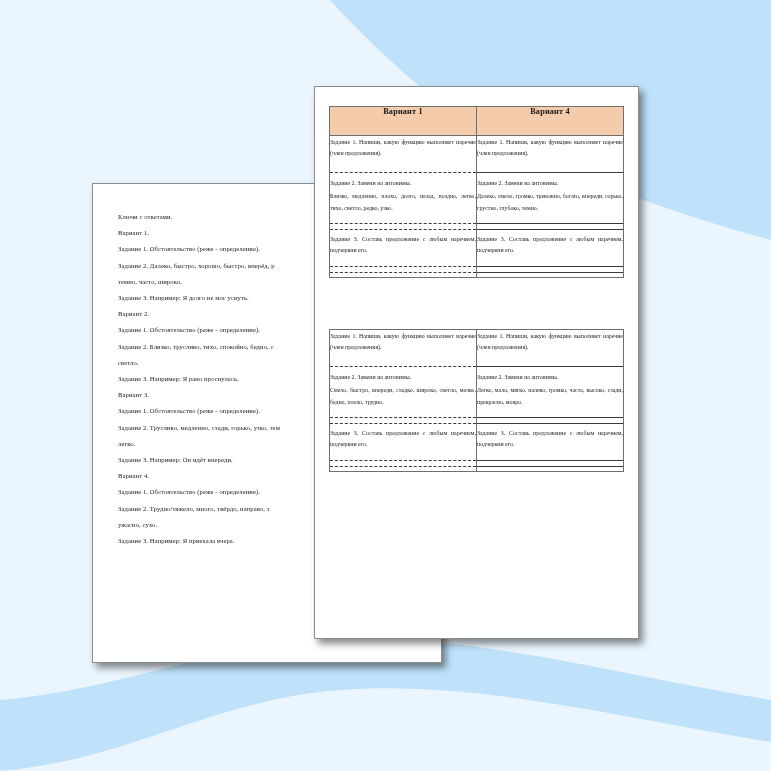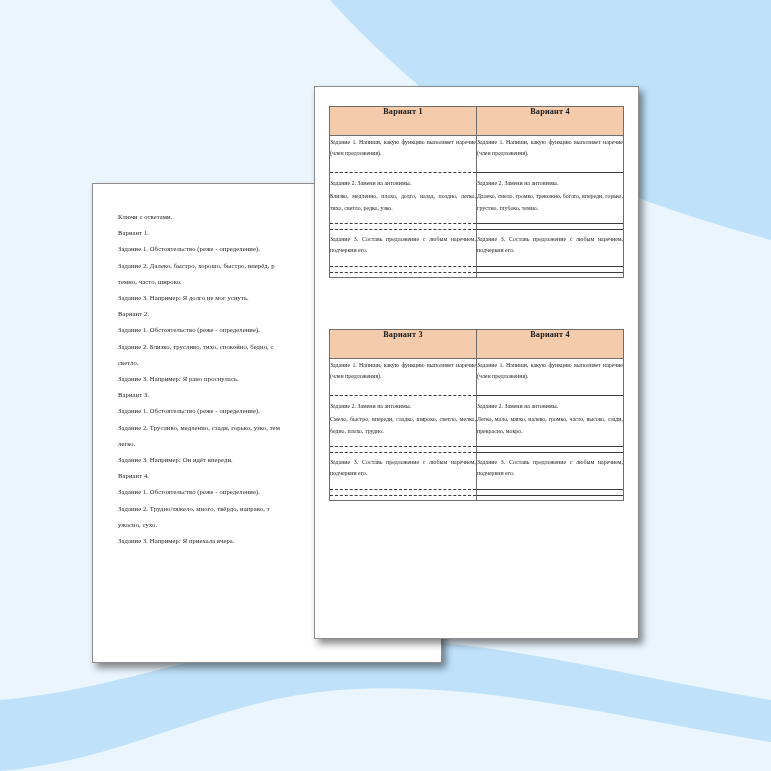--- a/index.html
+++ b/index.html
@@ -152,24 +152,20 @@
             <div class="rule tight"></div>
           </td>
         </tr>
       </tbody>
         </table>
     </div>
 
     <div class="wsheet" id="tbl-b">
       <table class="variant-table">
         <tbody>
-            <tr>
-          <th class="vhead">Вариант 3</th>
-          <th class="vhead">Вариант 4</th>
-        </tr>
         <tr>
           <td class="vbody">
             <p class="task first">Задание 1. Напиши, какую функцию выполняет наречие (член предложения).</p>
             <div class="spacer-sm"></div>
             <div class="rule dashed"></div>
             <p class="task">Задание 2. Замени на антонимы.</p>
             <p class="words">Смело, быстро, впереди, сладко, широко, светло, мелко, бедно, плохо, трудно.</p>
             <div class="rule dashed gap"></div>
             <div class="rule dashed tight"></div>
             <p class="task">Задание 3. Составь предложение с любым наречием, подчеркни его.</p>

